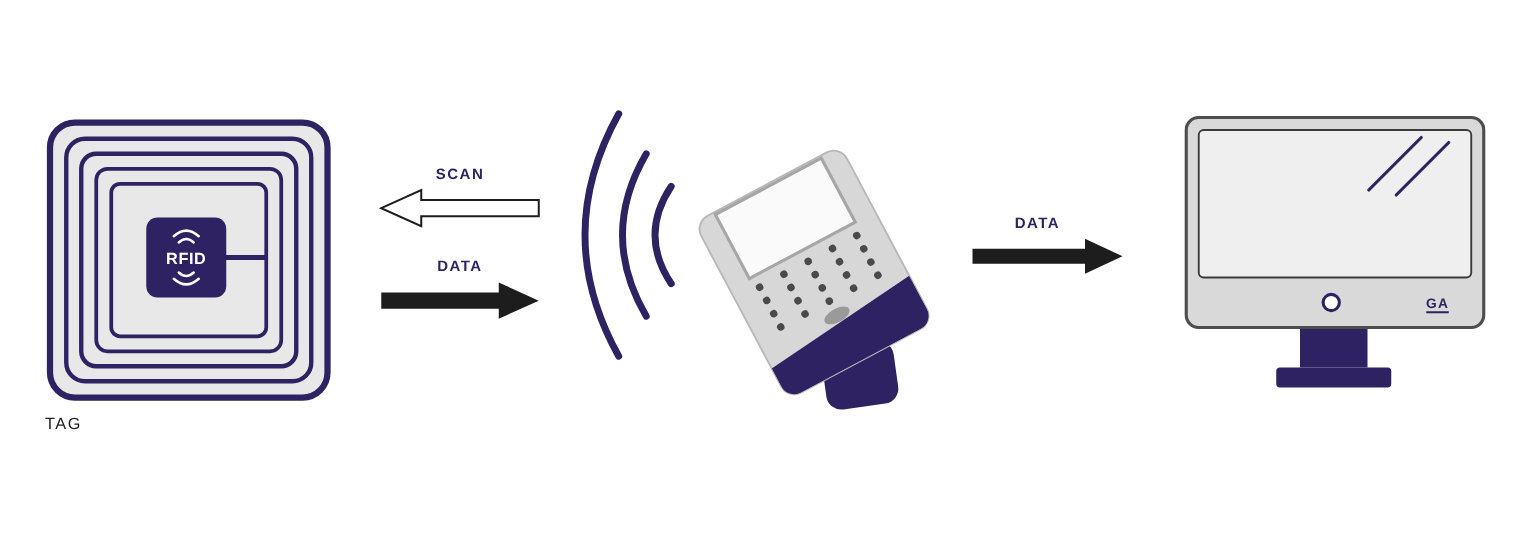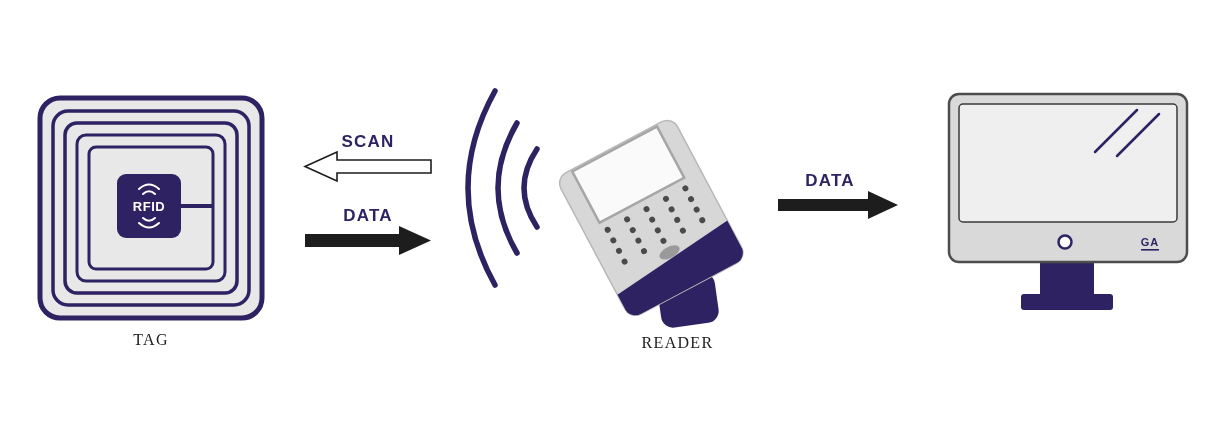--- a/index.html
+++ b/index.html
@@ -11,30 +11,29 @@
   .canvas {
     position: relative;
     width: 1212px;
     height: 431px;
     background: #ffffff;
     overflow: hidden;
   }
   .abs { position: absolute; }
   .node-label {
     position: absolute;
-    text-align: center;
-    font-size: 16px;
+    text-align: left;
+    font-size: 13px;
     letter-spacing: 1.3px;
     color: #202020;
-    font-family: Liberation Serif, serif;
   }
   .arrow-label {
     position: absolute;
     text-align: center;
-    font-size: 17px;
+    font-size: 12px;
     font-weight: bold;
     letter-spacing: 1.2px;
     color: #2e2262;
   }
   svg { display: block; }
 </style>
 </head>
 <body>
 
 <div class="canvas">
@@ -111,21 +110,20 @@
           <circle cx="44" cy="6" r="3"></circle>
         <circle cx="-44" cy="18" r="3"></circle>
           <circle cx="-22" cy="18" r="3"></circle>
           <circle cx="0" cy="18" r="3"></circle>
           <circle cx="22" cy="18" r="3"></circle>
           <circle cx="44" cy="18" r="3"></circle>
       </g>
       <ellipse cx="0" cy="31" rx="11" ry="5.5" fill="#9a9a9a"></ellipse>
     </g>
   </svg>
-  <div class="node-label" style="left:550px; top:334px; width:255px;">READER</div>
 
   <div class="arrow-label" style="left:768px; top:171px; width:124px;">DATA</div>
   <svg class="abs" style="left:776px; top:189px;" width="124" height="32" viewBox="0 0 124 32">
     <polygon points="122,16 92,2 92,10 2,10 2,22 92,22 92,30" fill="#1d1d1d"></polygon>
   </svg>
 
   <svg class="abs" style="left:945px; top:90px;" width="250" height="232" viewBox="0 0 250 232">
 
     <rect x="95" y="172" width="54" height="32" fill="#2e2262"></rect>
     <rect x="76" y="204" width="92" height="16" rx="3" fill="#2e2262"></rect>

